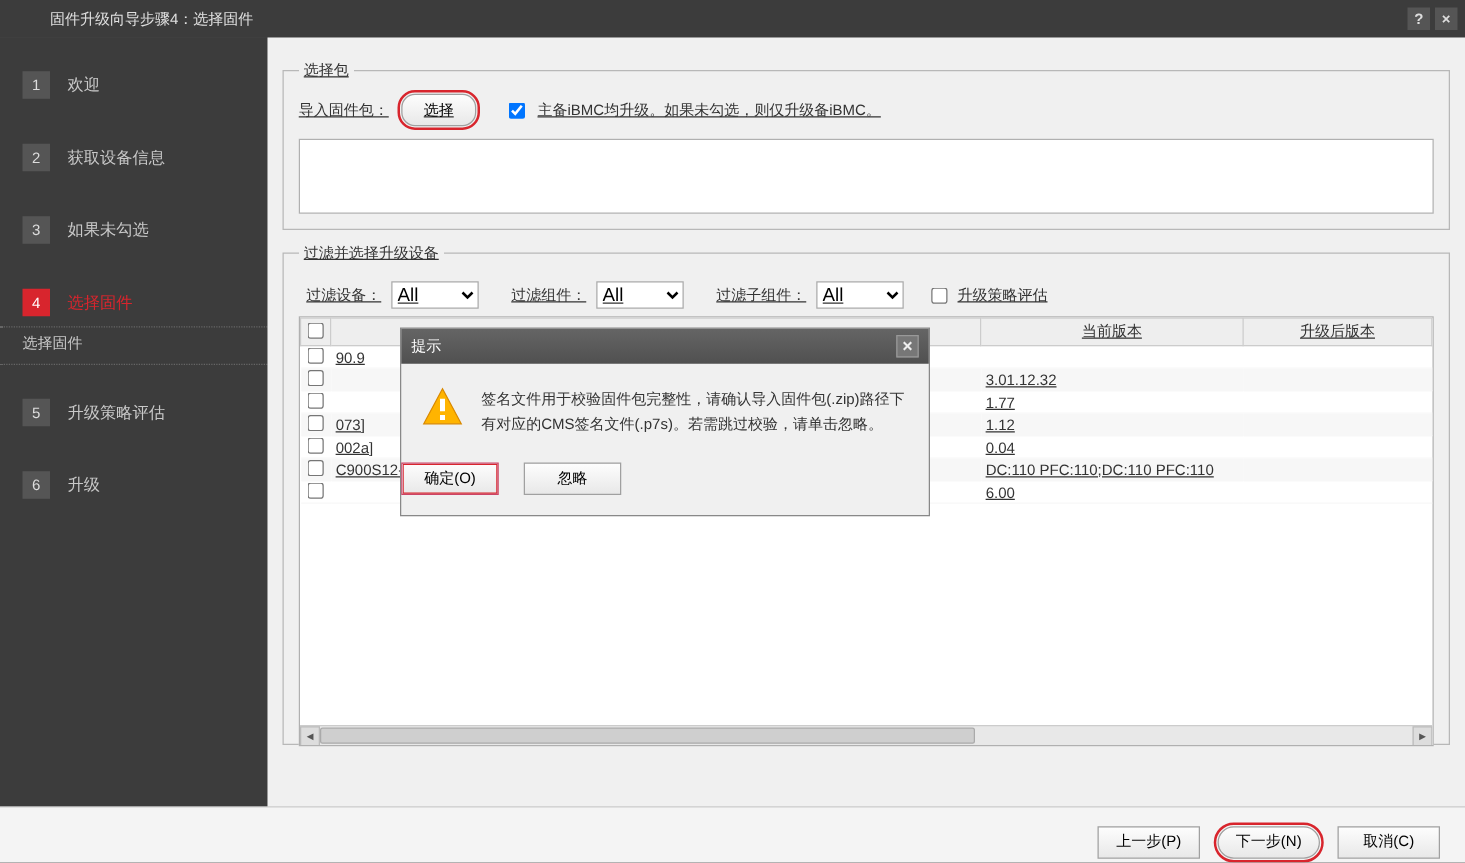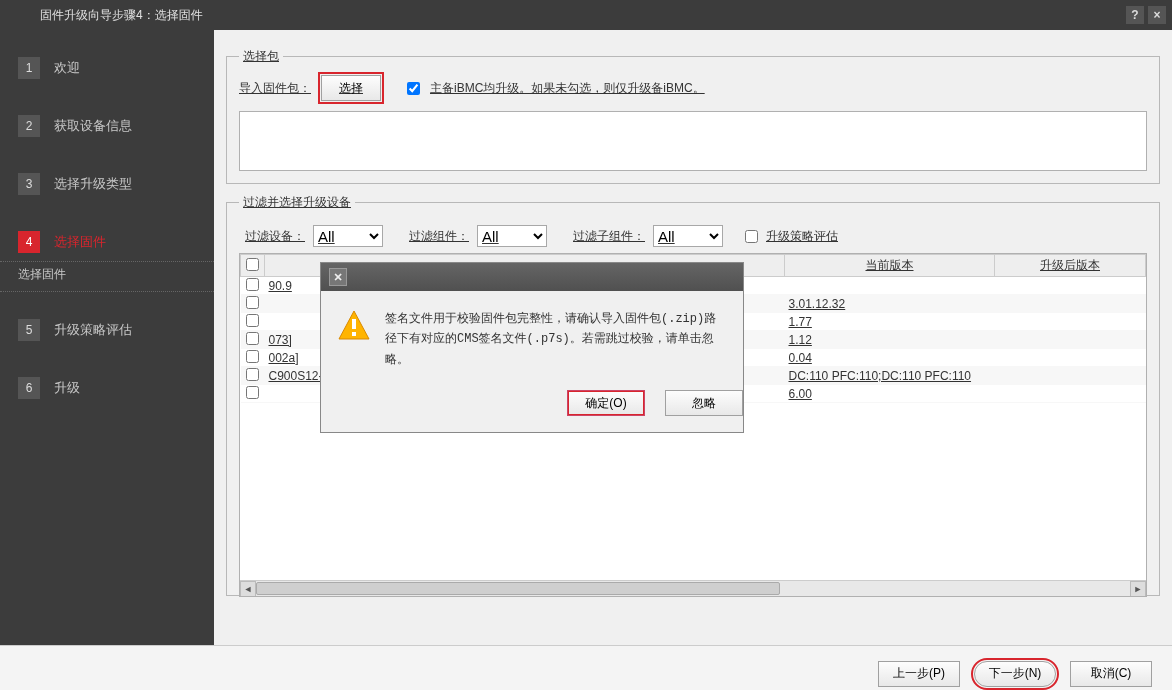--- a/index.html
+++ b/index.html
@@ -44,21 +44,21 @@
   padding: 10px 12px 12px 12px; margin-bottom: 10px; text-decoration: underline;
 }
 legend { padding: 0 4px; }
 
 .pkg-row { display: flex; align-items: center; gap: 10px; margin-bottom: 10px; }
 .btn {
   min-width: 60px; height: 26px; border: 1px solid #a0a0a0;
   background: linear-gradient(#fdfdfd,#e8e8e8); font-size: 12px; cursor: pointer;
   padding: 0 12px;
 }
-.btn-highlight { outline: 2px solid #d8252d; outline-offset: 1px; }
+.btn-highlight { outline: 2px solid #d8252d; outline-offset: 1px; border-radius: 11px; }
 .checkbox { width: 13px; height: 13px; }
 .file-box { border: 1px solid #b0b0b0; height: 60px; background: #fff; }
 
 
 .filter-row { display: flex; align-items: center; gap: 8px; font-size: 12px; margin: 4px 0 6px 6px; }
 .filter-row select {
   width: 70px; height: 22px; border: 1px solid #a8a8a8; font-size: 15px; background: #fff;
 }
 
 
@@ -104,22 +104,22 @@
   display: flex; align-items: center; padding: 0 8px; font-size: 12px;
 }
 .modal-hd .mtitle { flex: 1; }
 .modal-hd .mclose {
   width: 18px; height: 18px; background: #777; border: 1px solid #999;
   display: flex; align-items: center; justify-content: center; font-size: 11px; cursor: pointer;
   color: #eee; font-weight: bold;
 }
 .modal-body { display: flex; padding: 18px 16px 14px 16px; gap: 14px; font-size: 12px; color: #333; }
 .warn-icon { flex-shrink: 0; }
-.modal-msg { line-height: 1.7; font-family: Liberation Mono, monospace; }
-.modal-ft { display: flex; justify-content: flex-end; gap: 20px; padding: 6px 0 16px 0; }
+.modal-msg { line-height: 1.7; }
+.modal-ft { display: flex; justify-content: flex-start; gap: 20px; padding: 6px 0 16px 0; }
 .modal-ft .btn { min-width: 78px; }
 .modal-ft .ok { border: 1px solid #c46; box-shadow: 0 0 0 1px #d8252d inset; }
 </style>
 </head>
 <body>
 
 <div class="titlebar">
   <span class="title">固件升级向导步骤4：选择固件</span>
   <div class="tb-btn">?</div>
   <div class="tb-btn">×</div>
@@ -131,21 +131,21 @@
     <div class="step">
       <span class="num">1</span>
       <span>欢迎</span>
     </div>
     <div class="step">
       <span class="num">2</span>
       <span>获取设备信息</span>
     </div>
     <div class="step">
       <span class="num">3</span>
-      <span>选择升级类型</span>
+      <span>如果未勾选</span>
     </div>
     <div class="step active">
       <span class="num">4</span>
       <span>选择固件</span>
     </div>
     <div class="substep">选择固件</div>
     <div class="step">
       <span class="num">5</span>
       <span>升级策略评估</span>
     </div>
@@ -254,20 +254,21 @@
 </div>
 
 <div class="footer">
   <button class="btn">上一步(P)</button>
   <button class="btn primary">下一步(N)</button>
   <button class="btn">取消(C)</button>
 </div>
 
 <div class="modal">
   <div class="modal-hd">
+    <span class="mtitle">提示</span>
     <div class="mclose">✕</div>
   </div>
   <div class="modal-body">
     <div class="warn-icon">
       <svg width="34" height="34" viewBox="0 0 34 34">
         <polygon points="17,2 32,30 2,30" fill="#ffb400" stroke="#d98900" stroke-width="1"></polygon>
         <rect x="15" y="10" width="4" height="10" fill="#fff"></rect>
         <rect x="15" y="23" width="4" height="4" fill="#fff"></rect>
       </svg>
     </div>

